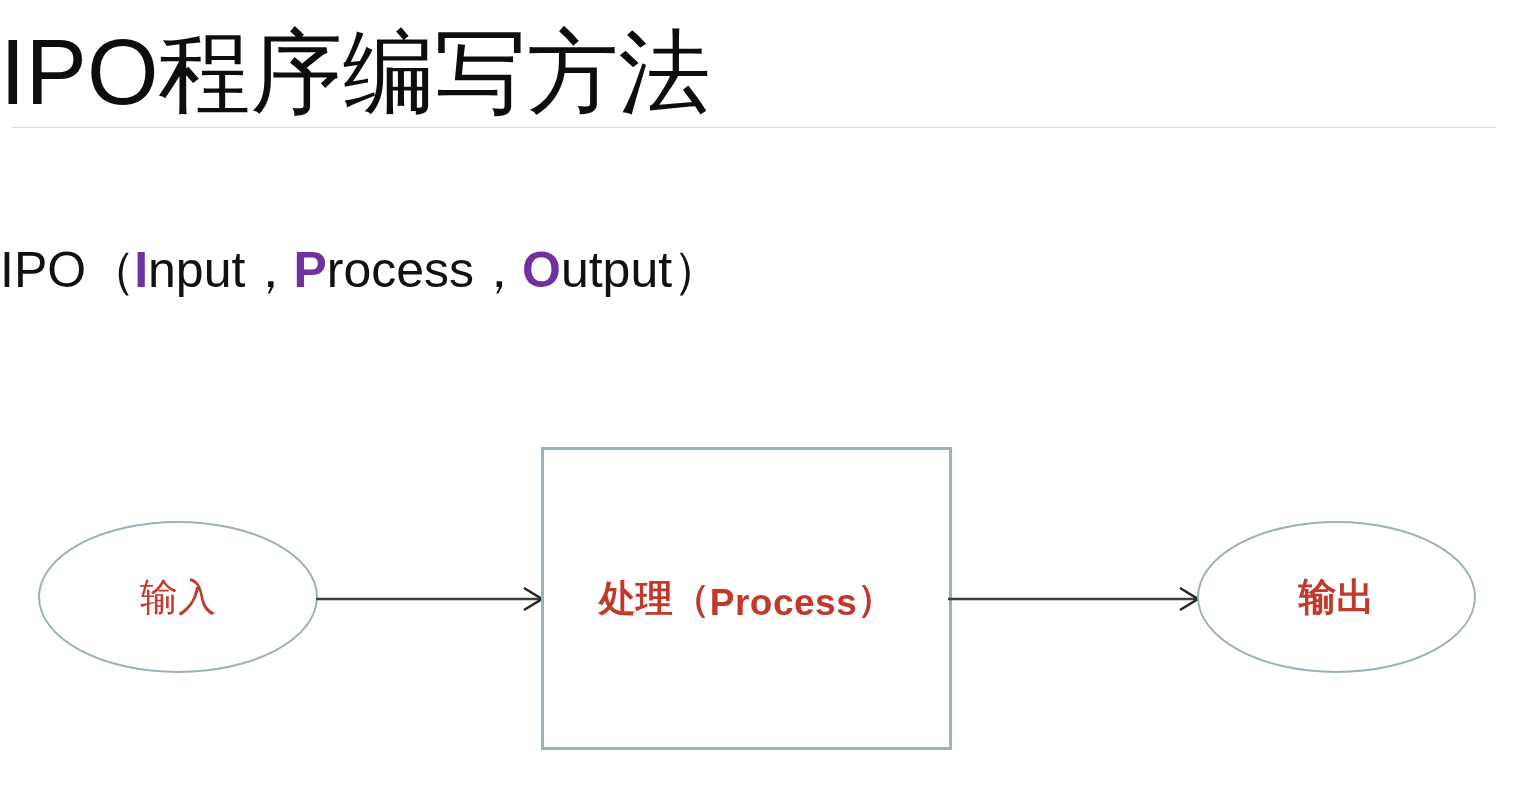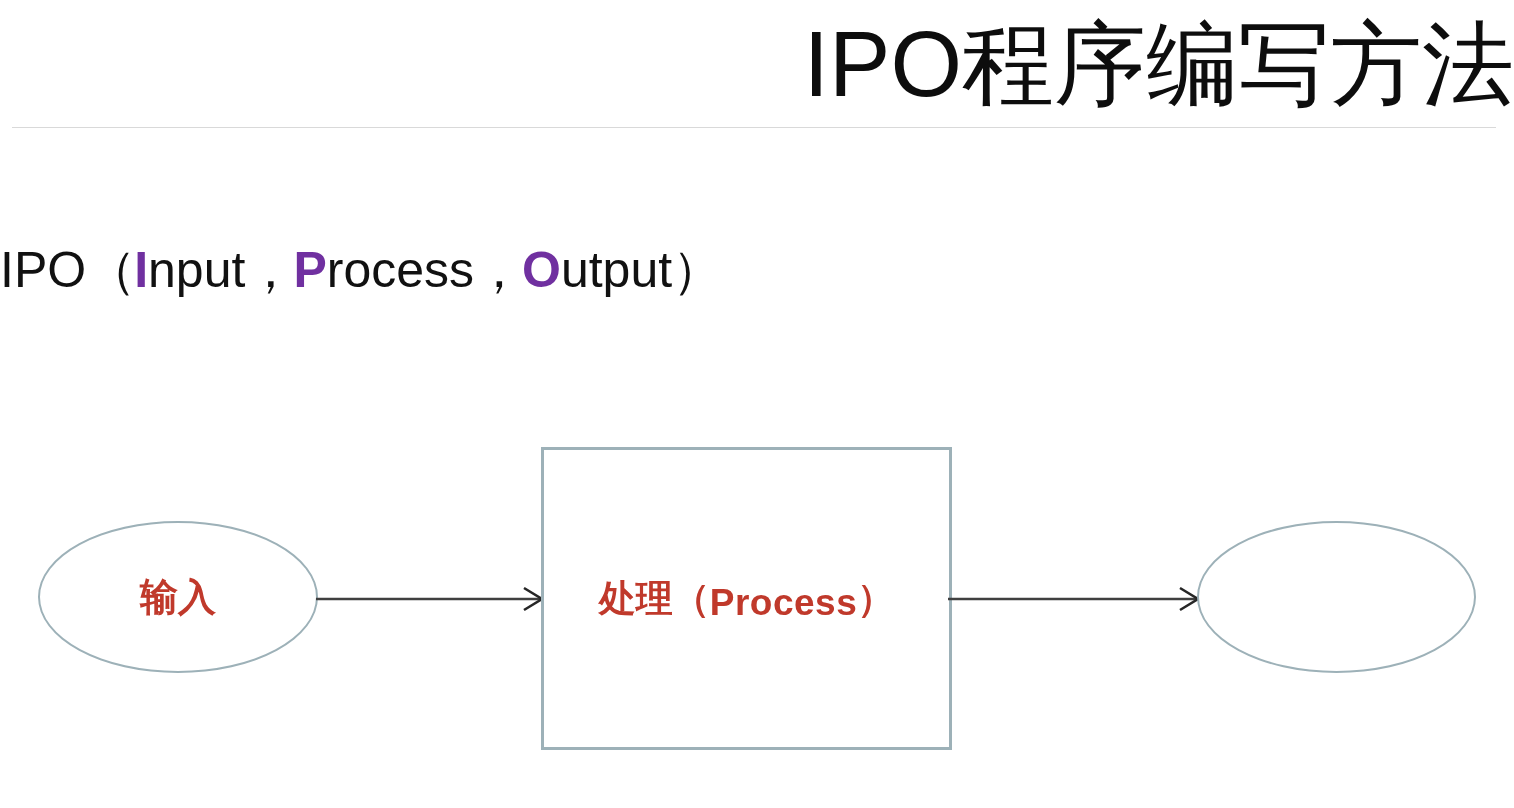--- a/index.html
+++ b/index.html
@@ -12,23 +12,23 @@
     height: 808px;
     overflow: hidden;
     font-family: "Liberation Sans", "DejaVu Sans", sans-serif;
     position: relative;
   }
 
   
   #slide-title {
     position: absolute;
     left: 0;
-    top: 8px;
-    width: 1514px;
-    text-align: right;
+    top: 16px;
+    width: 1514px;
+    text-align: left;
     font-size: 92px;
     line-height: 112px;
     font-weight: 400;
     color: #0d0d0d;
     letter-spacing: 0px;
     white-space: nowrap;
   }
 
   #title-divider {
     position: absolute;
@@ -95,21 +95,21 @@
     border-radius: 50%;
     background: #ffffff;
     box-sizing: border-box;
   }
   #label-input {
     left: 38px;
     top: 521px;
     width: 280px;
     height: 152px;
     font-size: 38px;
-    font-weight: 700;
+    font-weight: 400;
   }
 
   
   #node-process {
     position: absolute;
     left: 541px;
     top: 447px;
     width: 411px;
     height: 303px;
     border: 3px solid #9DB1B8;
@@ -188,14 +188,15 @@
       <span class="en-strong">Process</span>
       <span class="cjk-paren">）</span>
   </div>
 
   <svg class="connector" id="connector-process-output" viewBox="0 0 254 42" width="254" height="42">
     <line x1="0" y1="21" x2="248" y2="21" stroke="#404040" stroke-width="2.4"></line>
     <polyline points="232,10 250,21 232,32" fill="none" stroke="#262626" stroke-width="2.6"></polyline>
   </svg>
 
   <div class="node" id="node-output"></div>
+  <div class="shape-label" id="label-output">输出</div>
 
 </div>
 
 </body></html>

